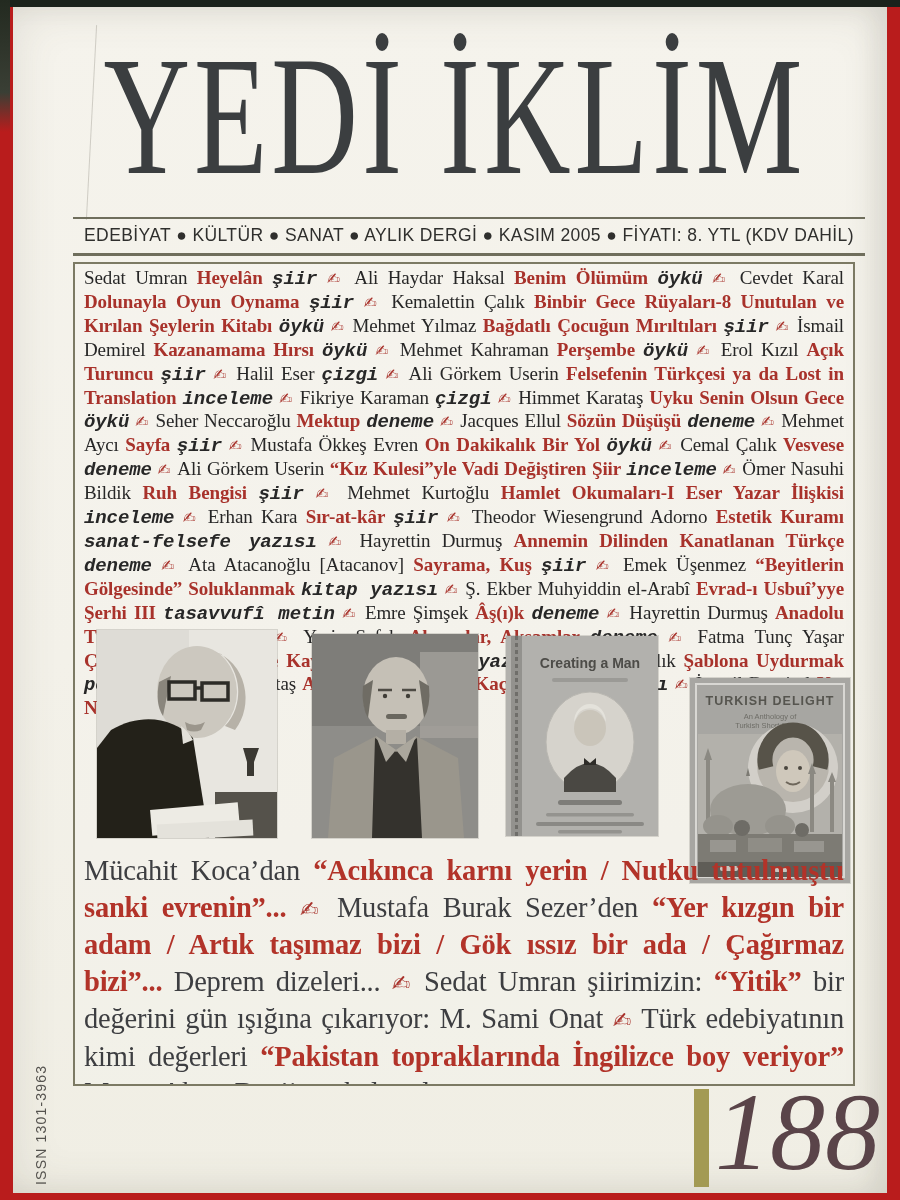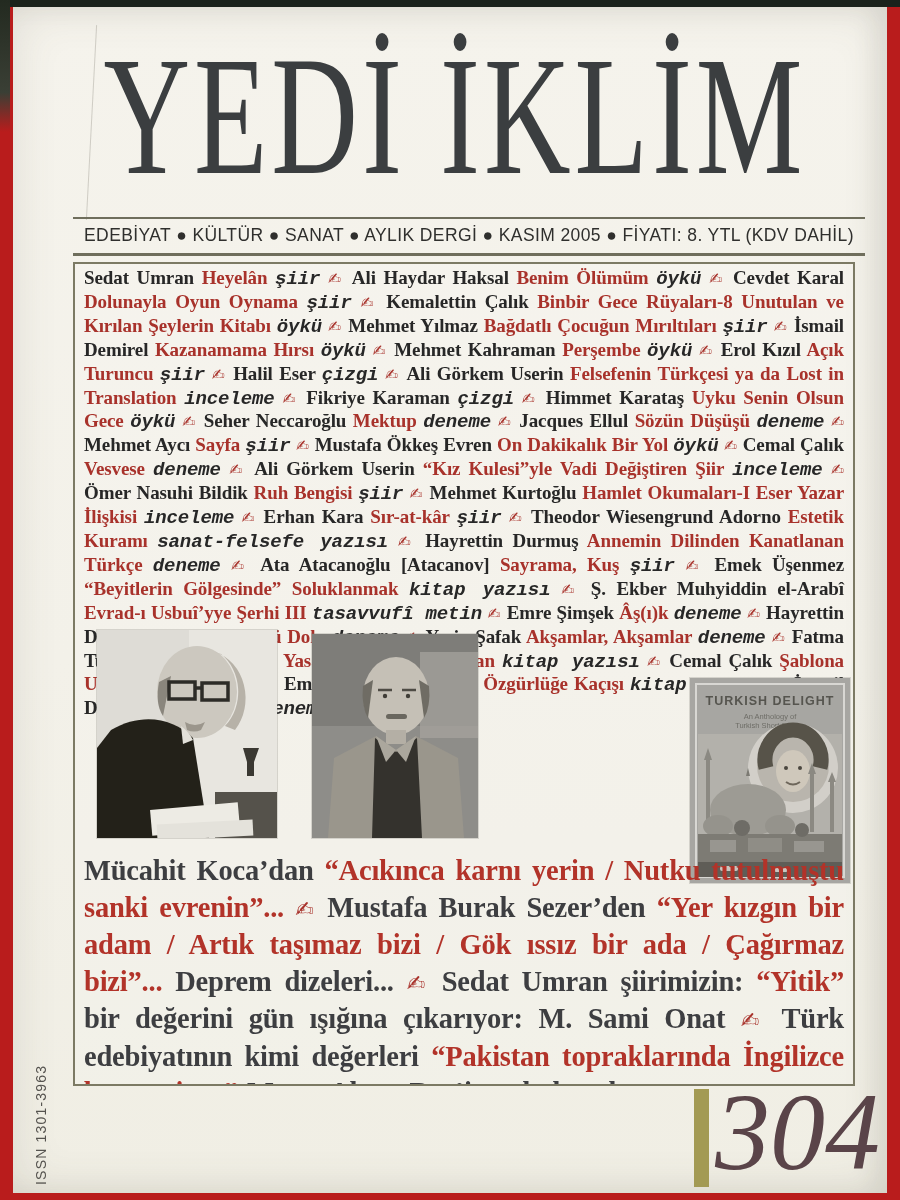--- a/index.html
+++ b/index.html
@@ -17,21 +17,21 @@
   .masthead .t{display:inline-block;font-family:"Liberation Serif",serif;font-weight:normal;
     font-size:120px;letter-spacing:4px;color:#3b3e40;transform:scaleY(1.42);transform-origin:top center;line-height:1;}
 
   .infobar{position:absolute;left:60px;width:792px;top:210px;
     border-top:2px solid #6f6e5c;border-bottom:3px solid #6f6e5c;padding:6px 0 7px 0;text-align:center;}
   .infobar .t{font-family:"Liberation Sans",sans-serif;font-size:17.5px;color:#2f2f2d;letter-spacing:.4px;white-space:nowrap;}
 
   .frame{position:absolute;left:60px;top:255px;width:778px;height:820px;border:2px solid #7c7a64;overflow:hidden;background:rgba(255,255,255,.12);}
   .contents{position:absolute;left:9px;right:9px;top:3px;text-align:justify;
     font-size:19px;line-height:22.9px;letter-spacing:-.1px;}
-  .seg-a{color:#272727;font-weight:bold;}
+  .seg-a{color:#272727;font-weight:normal;}
   .seg-t{color:#a8322b;font-weight:bold;margin-top:36px;}
   .seg-g{color:#272727;font-weight:bold;font-style:italic;font-family:Liberation Mono, monospace;}
   .seg-q{color:#a8322b;font-weight:normal;font-family:"DejaVu Sans",sans-serif;font-size:.82em;}
 
   .photo{position:absolute;box-shadow:0 0 0 1px rgba(120,118,110,.25);}
   .photo svg{display:block;}
   .p1{left:22px;top:366px;width:180px;height:208px;}
   .p2{left:237px;top:370px;width:166px;height:204px;}
   .p3{left:431px;top:372px;width:152px;height:200px;}
   .p4{left:615px;top:370px;width:160px;height:205px;margin-top:44px;}
@@ -108,20 +108,38 @@
             <circle cx="96" cy="62" r="2.2" fill="#403d37"></circle>
           <rect x="74" y="80" width="21" height="5" rx="2.5" fill="#6a675f"></rect>
           <rect x="74" y="96" width="20" height="14" fill="#b4afa5"></rect>
           <path d="M22,124 L64,102 L84,116 L104,102 L146,124 L152,204 L16,204 Z" fill="#9a968c"></path>
           <path d="M63,104 L84,118 L105,104 L110,204 L60,204 Z" fill="#34322d"></path>
           <path d="M64,102 L84,116 L74,128 Z" fill="#aba79d"></path>
           <path d="M104,102 L84,116 L94,128 Z" fill="#aba79d"></path>
         </svg>
       </div>
 
+      <div class="photo p3">
+        <svg width="152" height="200" viewBox="0 0 152 200">
+          <rect width="152" height="200" fill="#b2b1ad"></rect>
+          <rect x="5" width="11" height="200" fill="#93928e"></rect>
+          <line x1="10.5" y1="0" x2="10.5" y2="200" stroke="#6f6e6a" stroke-width="3" stroke-dasharray="4 3"></line>
+          <text x="84" y="32" text-anchor="middle" font-family="Liberation Sans, sans-serif" font-size="14" font-weight="bold" fill="#4d4c48">Creating a Man</text>
+          <rect x="46" y="42" width="76" height="4" rx="2" fill="#9b9a96"></rect>
+          <ellipse cx="84" cy="106" rx="44" ry="50" fill="#d6d3cc" stroke="#b9b7b1"></ellipse>
+          <ellipse cx="84" cy="92" rx="16" ry="18" fill="#cac5ba"></ellipse>
+          <path d="M68,86 a16,18 0 0 1 32,0 l-4,-8 a14,12 0 0 0 -24,0 z" fill="#e4e2db"></path>
+          <path d="M58,142 q26,-30 52,0 l0,14 l-52,0 z" fill="#4a4843"></path>
+          <path d="M78,122 l6,5 l6,-5 l0,7 l-12,0 z" fill="#2e2c28"></path>
+          <rect x="52" y="164" width="64" height="5" rx="2.5" fill="#7e7d79"></rect>
+          <rect x="40" y="177" width="88" height="3.5" rx="1.7" fill="#94938f"></rect>
+          <rect x="30" y="186" width="108" height="4" rx="2" fill="#8a8985"></rect>
+          <rect x="52" y="194" width="64" height="3.5" rx="1.7" fill="#94938f"></rect>
+        </svg>
+      </div>
 
       <div class="photo p4">
         <svg width="160" height="205" viewBox="0 0 160 205">
           <rect width="160" height="205" fill="#a7a6a2"></rect>
           <rect x="6" y="6" width="148" height="193" fill="none" stroke="#d8d7d3" stroke-width="2"></rect>
           <text x="80" y="27" text-anchor="middle" font-family="Liberation Sans, sans-serif" font-size="12.5" font-weight="bold" letter-spacing="1" fill="#56554f">TURKISH DELIGHT</text>
           <text x="80" y="41" text-anchor="middle" font-family="Liberation Sans, sans-serif" font-size="7.5" fill="#6e6d67">An Anthology of</text>
           <text x="80" y="50" text-anchor="middle" font-family="Liberation Sans, sans-serif" font-size="7.5" fill="#6e6d67">Turkish Short Stories</text>
           <rect x="8" y="56" width="144" height="127" fill="#b3b1ab"></rect>
           <circle cx="103" cy="90" r="45" fill="#d2cfc9"></circle>
@@ -150,16 +168,16 @@
           <rect x="8" y="184" width="144" height="15" fill="#5f5d57"></rect>
           <rect x="30" y="188" width="18" height="5" rx="2" fill="#c9c7c1"></rect>
           <rect x="84" y="190" width="14" height="4" rx="2" fill="#c9c7c1"></rect>
         </svg>
       </div>
 
       <div class="feature"><span class="seg-a">Mücahit Koca’dan </span><span class="seg-t">“Acıkınca karnı yerin / Nutku tutulmuştu sanki evrenin”... </span><span class="seg-q">✍ </span><span class="seg-a">Mustafa Burak Sezer’den </span><span class="seg-t">“Yer kızgın bir adam / Artık taşımaz bizi / Gök ıssız bir ada / Çağırmaz bizi”... </span><span class="seg-a">Deprem dizeleri... </span><span class="seg-q">✍ </span><span class="seg-a">Sedat Umran şiirimizin: </span><span class="seg-t">“Yitik” </span><span class="seg-a">bir değerini gün ışığına çıkarıyor: M. Sami Onat </span><span class="seg-q">✍ </span><span class="seg-a">Türk edebiyatının kimi değerleri </span><span class="seg-t">“Pakistan topraklarında İngilizce boy veriyor” </span><span class="seg-a">Mesut Aktar Bey’in çabalarıyla </span><span class="seg-q">✍</span></div>
     </div>
 
     <div class="issue-bar"></div>
-    <div class="issue-num">304</div>
+    <div class="issue-num">188</div>
     <div class="issn">ISSN 1301-3963</div>
   </div>
 </div>
 
 </body></html>

